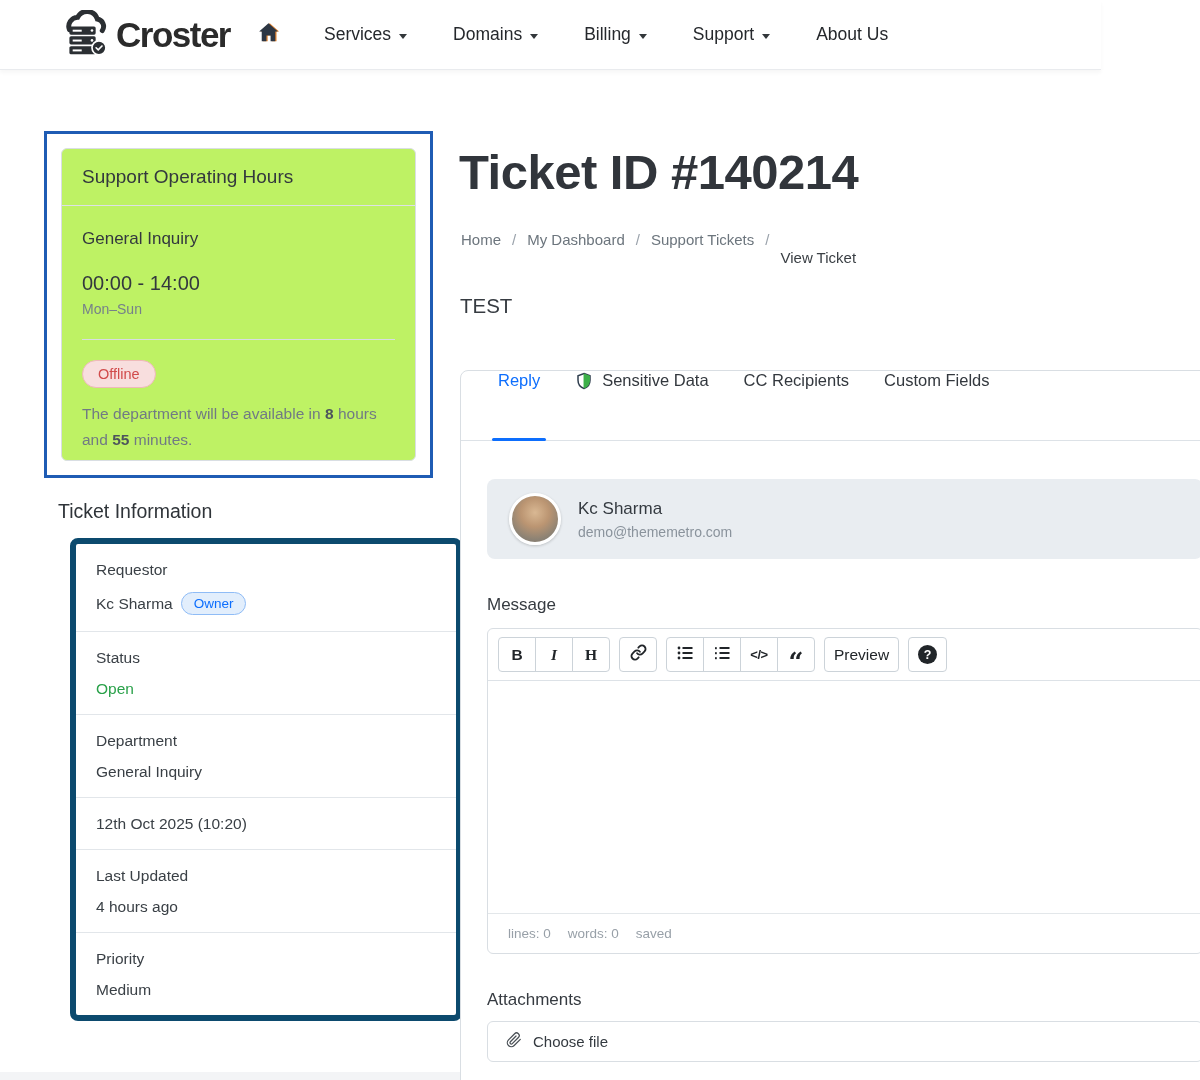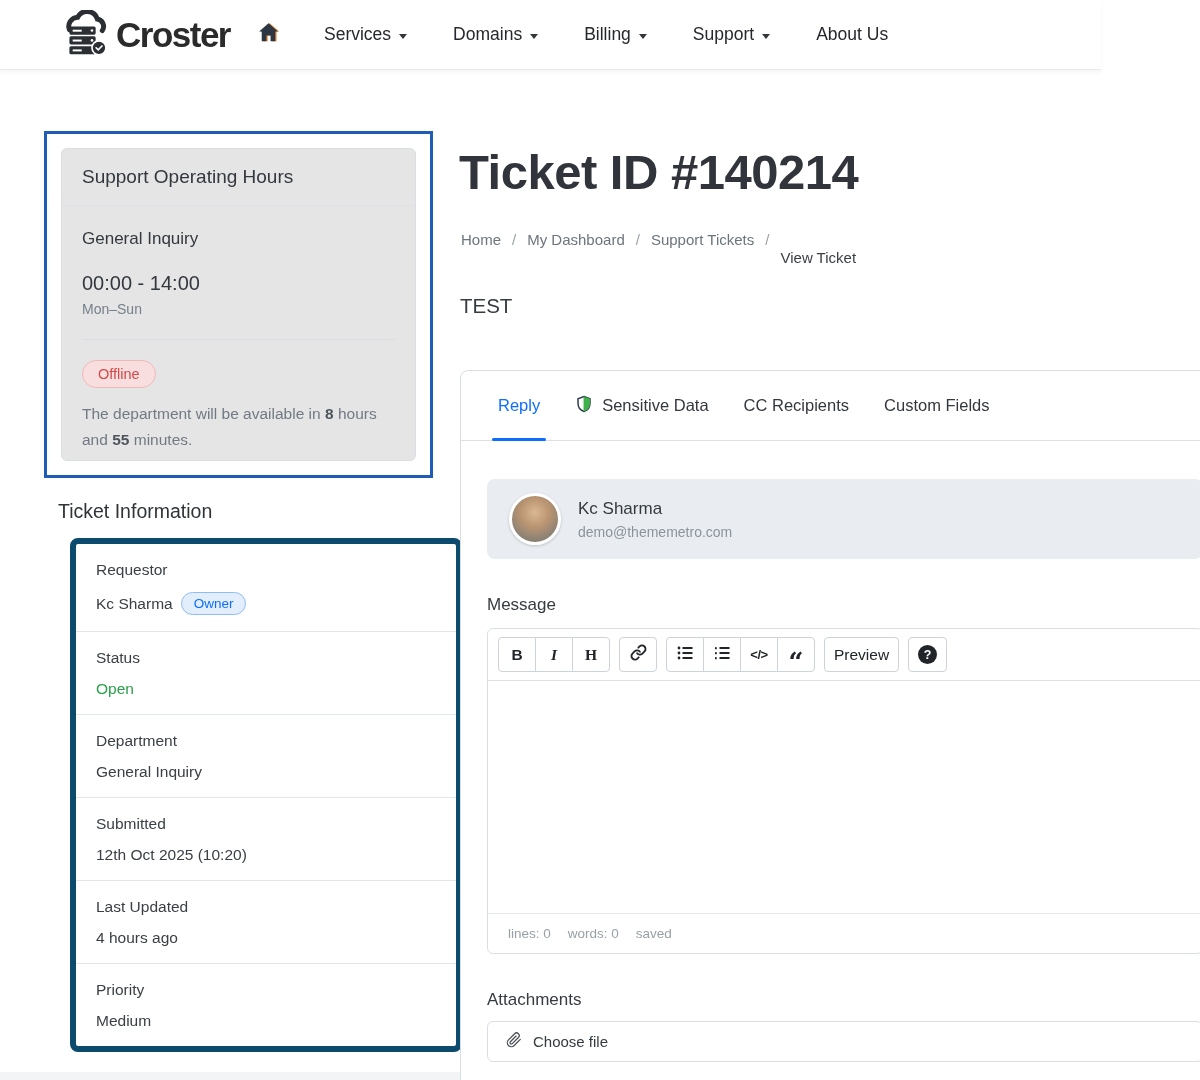--- a/index.html
+++ b/index.html
@@ -16,21 +16,21 @@
   .nav-items { display:flex; align-items:center; margin-left:10px; }
   .nav-item { display:flex; align-items:center; gap:8px; padding:0 23px; font-size:17.5px;
               color:#25282c; cursor:pointer; white-space:nowrap; }
   .caret { width:0; height:0; border-left:4.5px solid transparent; border-right:4.5px solid transparent;
            border-top:5px solid #33373b; margin-top:3px; }
   .home-btn { padding:0 20px 0 16px; display:flex; align-items:center; cursor:pointer; }
 
   
   .hours-outline { position:absolute; left:44px; top:131px; width:389px; height:347px;
                    border:3px solid #1f5cb4; background:#fff; padding:14px; }
-  .hours-card { width:100%; height:100%; background:#e5e5e5; border:1px solid #d9dee3; border-radius:6px; overflow:hidden; }
+  .hours-card { width:100%; height:100%; background:#bef264; border:1px solid #d9dee3; border-radius:6px; overflow:hidden; }
   .hours-head { padding:17px 20px; font-size:19px; color:#33383e; border-bottom:1px solid #dde1e6; }
   .hours-body { padding:23px 20px 20px; }
   .dept-name { font-size:17px; color:#33383e; }
   .hours-range { font-size:20px; color:#33383e; margin-top:23px; }
   .days-range { font-size:14px; color:#76808a; margin-top:6px; }
   .hours-divider { border:0; border-top:1px solid #d8dde2; margin:22px 0 20px; }
   .offline-badge { display:inline-block; font-size:14.5px; color:#d14b4b; background:#f8dede;
                    border:1px solid #efb9b9; border-radius:999px; padding:5px 15px; }
   .availability { margin-top:13px; font-size:15.5px; line-height:1.7; color:#717a84; }
   .availability b { color:#4d555c; }
@@ -53,21 +53,21 @@
   .breadcrumb { position:absolute; left:461px; top:213px; display:flex; align-items:center;
                 gap:11px; font-size:15px; }
   .crumb { color:#6c757d; cursor:pointer; }
   .crumb-sep { color:#9aa2ab; }
   .crumb.current { color:#3a3f44; cursor:default;margin-top:36px; }
   .subject { position:absolute; left:460px; top:294px; font-size:20.5px; color:#363b41; }
 
   .ticket-card { position:absolute; left:460px; top:370px; width:770px; height:760px;
                  background:#fff; border:1px solid #d9dee3; border-radius:8px 8px 0 0; z-index:2; }
   .tabs { display:flex; align-items:stretch; height:70px; border-bottom:1px solid #dde2e7; padding-left:27px; }
-  .tab { display:flex; align-items:center; gap:9px; padding:0 10px; margin-right:15px;
+  .tab { display:flex; gap:9px; padding:0 10px; margin-right:15px;
          font-size:16.5px; color:#33383e; cursor:pointer; position:relative; white-space:nowrap; }
   .tab.active { color:#0d6efd; }
   .tab.active::after { content:""; position:absolute; left:4px; right:4px; bottom:-1px; height:3px;
                        background:#0d6efd; border-radius:2px; }
   .card-content { padding:38px 26px 0; }
 
   .author-box { background:#e9edf1; border-radius:8px; padding:14px 22px; display:flex;
                 align-items:center; gap:17px; }
   .avatar { width:52px; height:52px; border-radius:50%; flex:0 0 52px;
             background:radial-gradient(circle at 50% 36%, #d9b893 0%, #bb9572 38%, #8c8274 72%, #7b746c 100%);
@@ -183,21 +183,20 @@
     </div>
     <div class="info-row">
       <div class="info-label">Status</div>
       <div class="info-value green">Open</div>
     </div>
     <div class="info-row">
       <div class="info-label">Department</div>
       <div class="info-value">General Inquiry</div>
     </div>
     <div class="info-row">
-      <div class="info-label">Submitted</div>
       <div class="info-value">12th Oct 2025 (10:20)</div>
     </div>
     <div class="info-row">
       <div class="info-label">Last Updated</div>
       <div class="info-value">4 hours ago</div>
     </div>
     <div class="info-row">
       <div class="info-label">Priority</div>
       <div class="info-value">Medium</div>
     </div>

